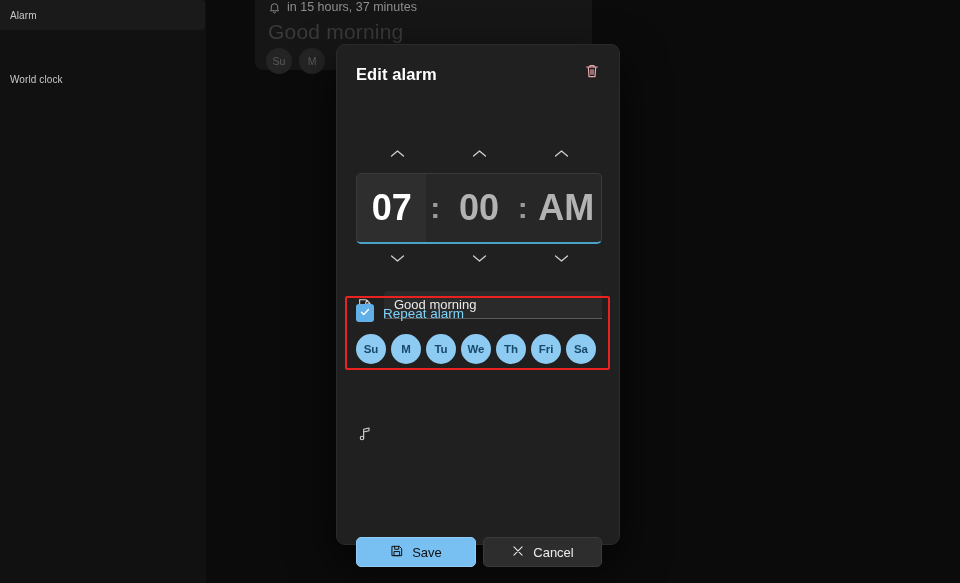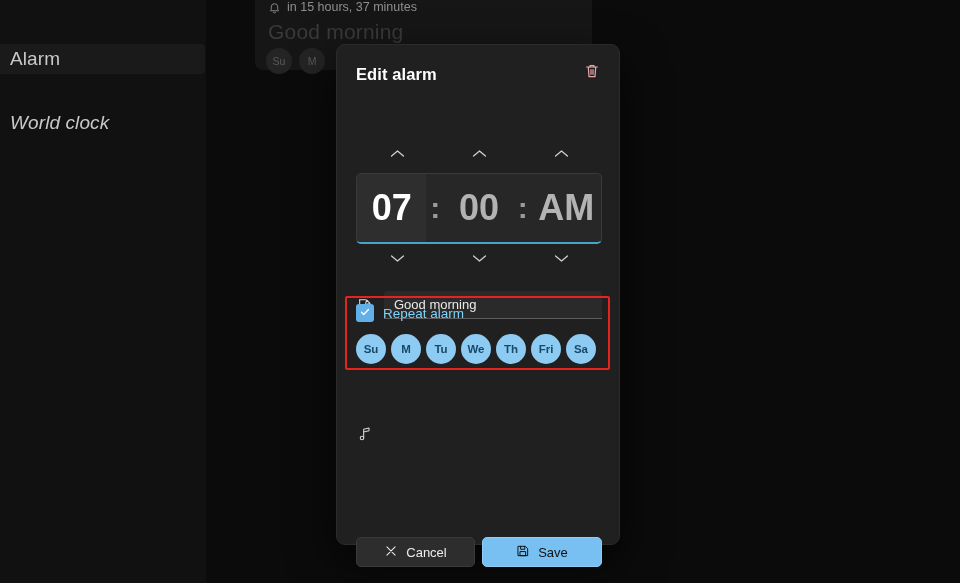--- a/index.html
+++ b/index.html
@@ -19,32 +19,31 @@
   .sidebar {
     position: absolute; left: 0; top: 0;
     width: 206px; height: 583px;
     background: #111111;
   }
   .nav-item {
     position: absolute;
     left: 0; width: 205px; height: 30px;
     display: flex; align-items: center;
     padding-left: 10px;
-    font-size: 19px;
+    font-size: 10px;
     color: #c9c9c9;
     letter-spacing: 0.1px;
-    margin-top: 44px;
   }
   .nav-item.selected {
     background: #1a1a1a;
     border-radius: 0 4px 4px 0;
   }
   #nav-alarm      { top: 0px; }
   #nav-stopwatch  { top: 30px; }
-  #nav-worldclock { top: 64px; font-style: italic; }
+  #nav-worldclock { top: 64px; }
 
   
   .bg-card {
     position: absolute;
     left: 255px; top: -70px;
     width: 337px; height: 140px;
     background: #161616;
     border-radius: 8px;
   }
   .bg-sub {
@@ -356,34 +355,34 @@
       <div class="row-icon">
         <svg width="16" height="16" viewBox="0 0 24 24" fill="none" stroke="#d6d6d6" stroke-width="1.6" stroke-linecap="round" stroke-linejoin="round">
           <path d="M10 18V5l8-2v4l-8 2"></path>
           <circle cx="7.5" cy="18" r="2.6"></circle>
         </svg>
       </div>
     </div>
 
 
     <div class="footer">
-      <div class="btn cancel">
-        <span>
-          <svg width="14" height="14" viewBox="0 0 24 24" fill="none" stroke="#ececec" stroke-width="1.8" stroke-linecap="round">
-              <path d="M5 5l14 14M19 5L5 19"></path>
-            </svg>
-        </span>
-        <span>Cancel</span>
-      </div>
       <div class="btn save">
         <span>
           <svg width="14" height="14" viewBox="0 0 24 24" fill="none" stroke="#101010" stroke-width="1.7" stroke-linecap="round" stroke-linejoin="round">
             <path d="M4 4h12l4 4v12H4z"></path>
             <path d="M8 4v5h7V4"></path>
             <rect x="7.5" y="13" width="9" height="7"></rect>
           </svg>
         </span>
         <span>Save</span>
       </div>
+      <div class="btn cancel">
+        <span>
+          <svg width="14" height="14" viewBox="0 0 24 24" fill="none" stroke="#ececec" stroke-width="1.8" stroke-linecap="round">
+              <path d="M5 5l14 14M19 5L5 19"></path>
+            </svg>
+        </span>
+        <span>Cancel</span>
+      </div>
     </div>
 
   </div>
 </div>
 
 </body></html>

